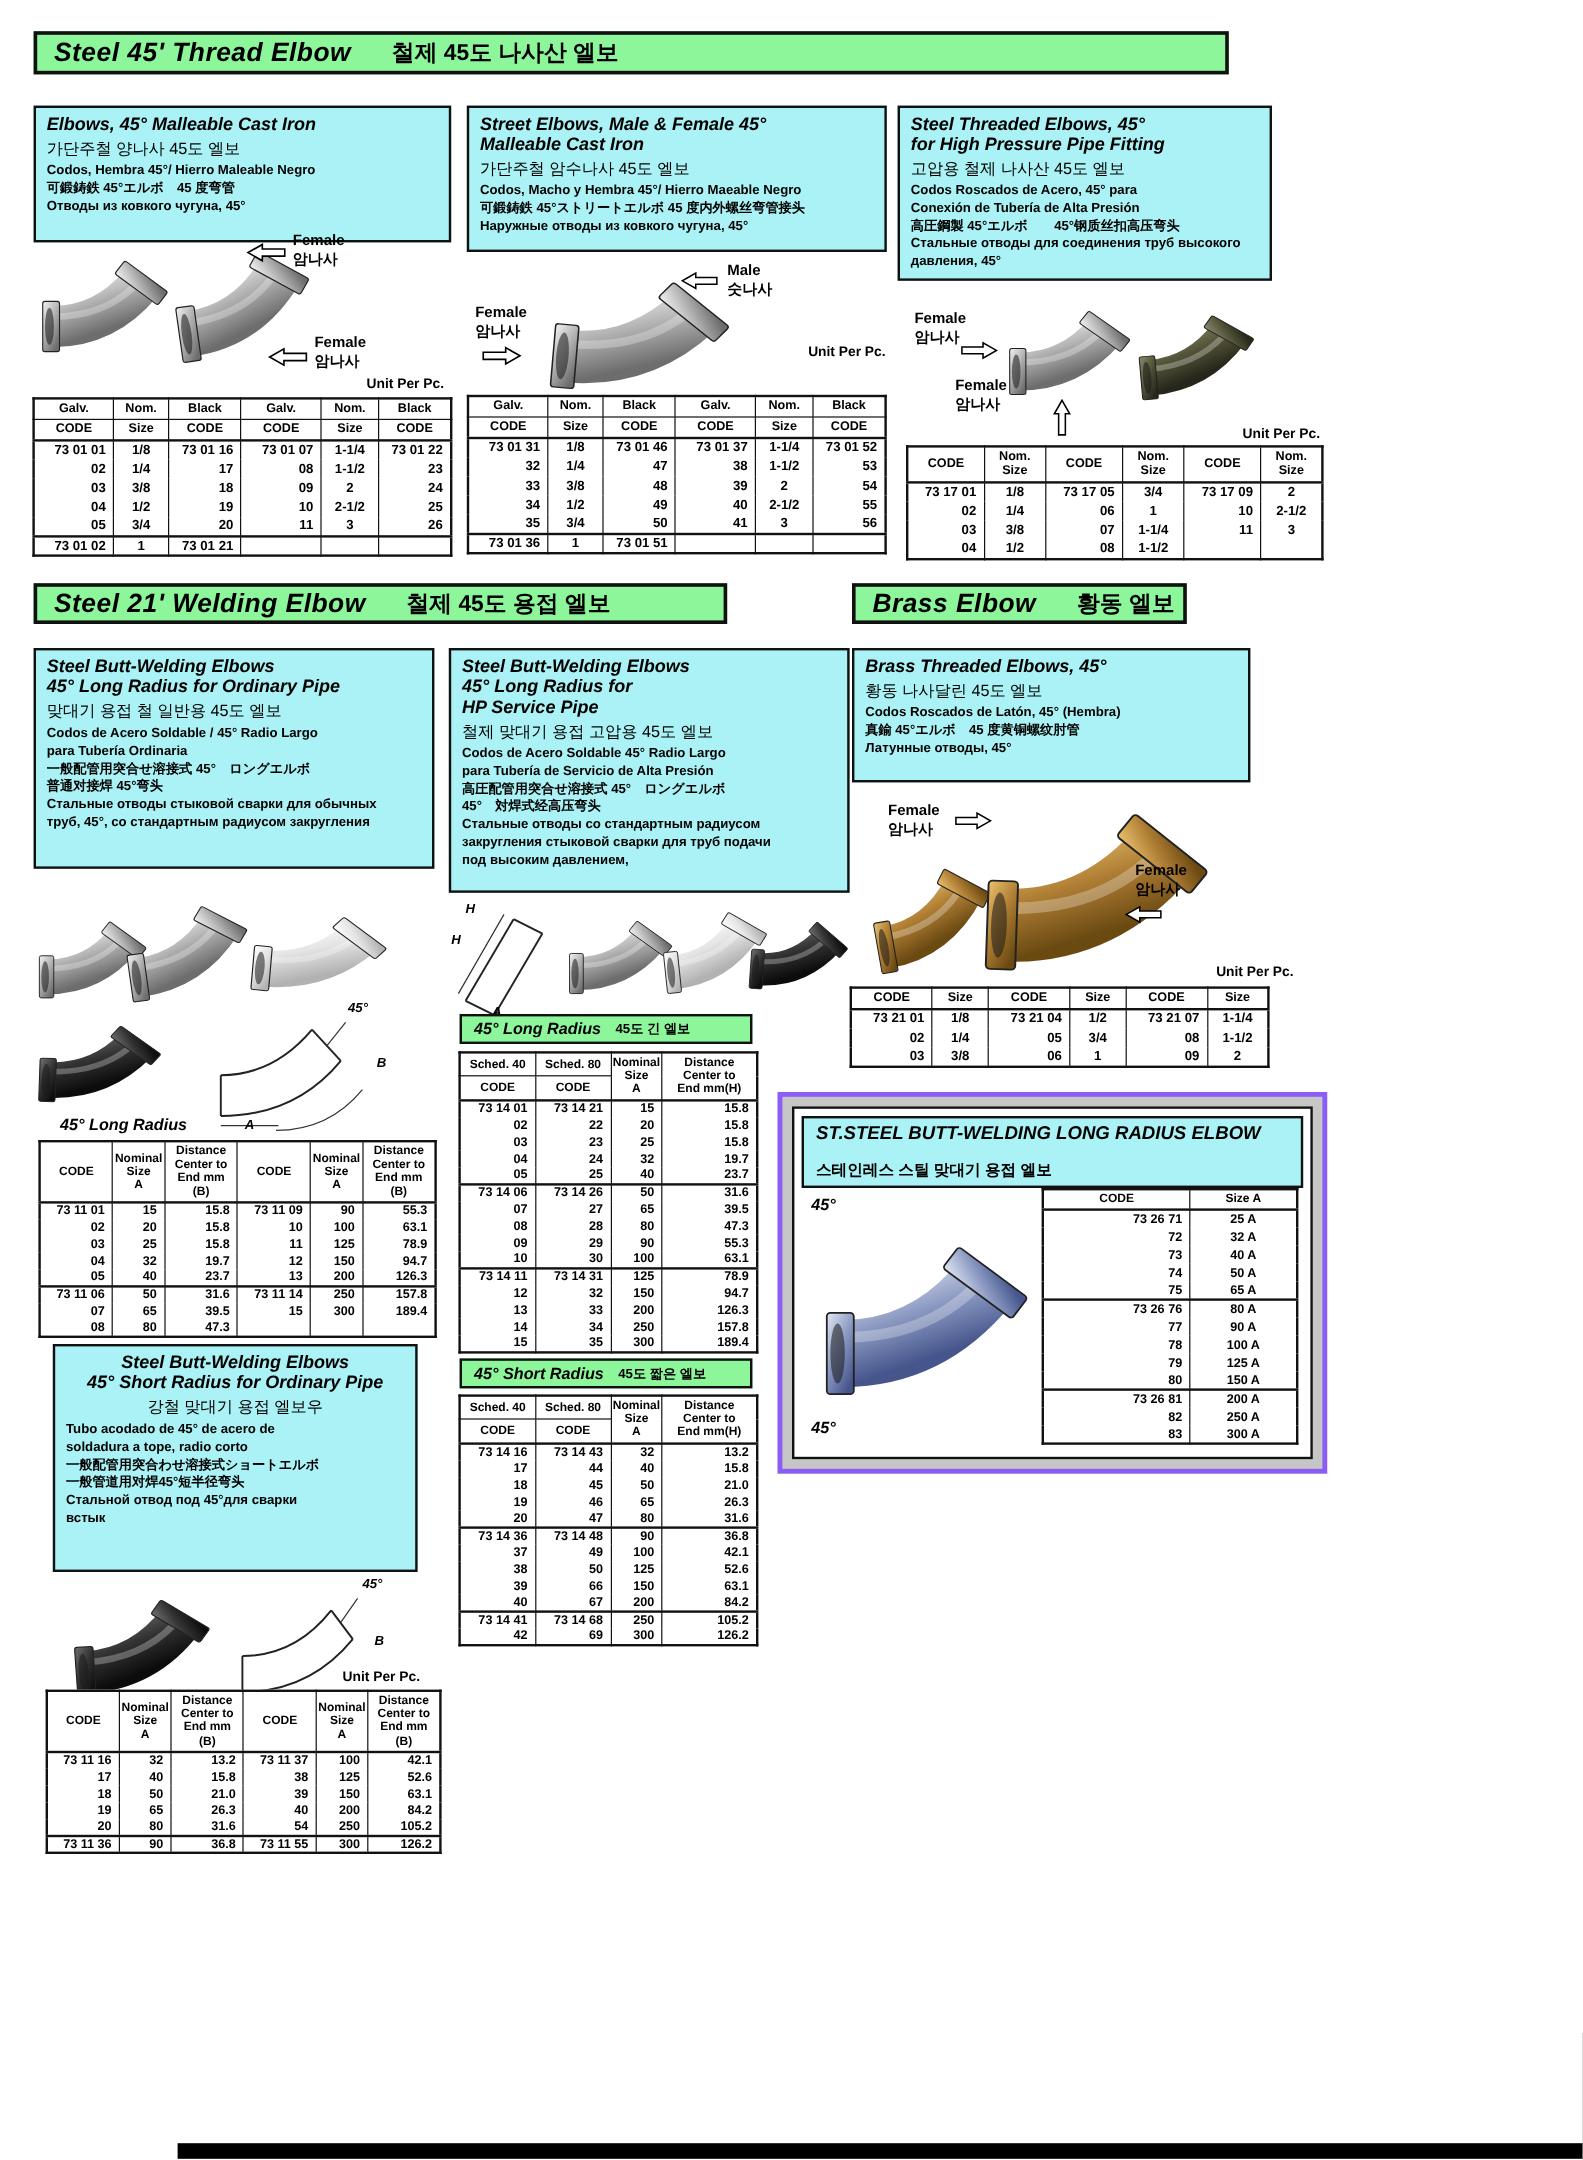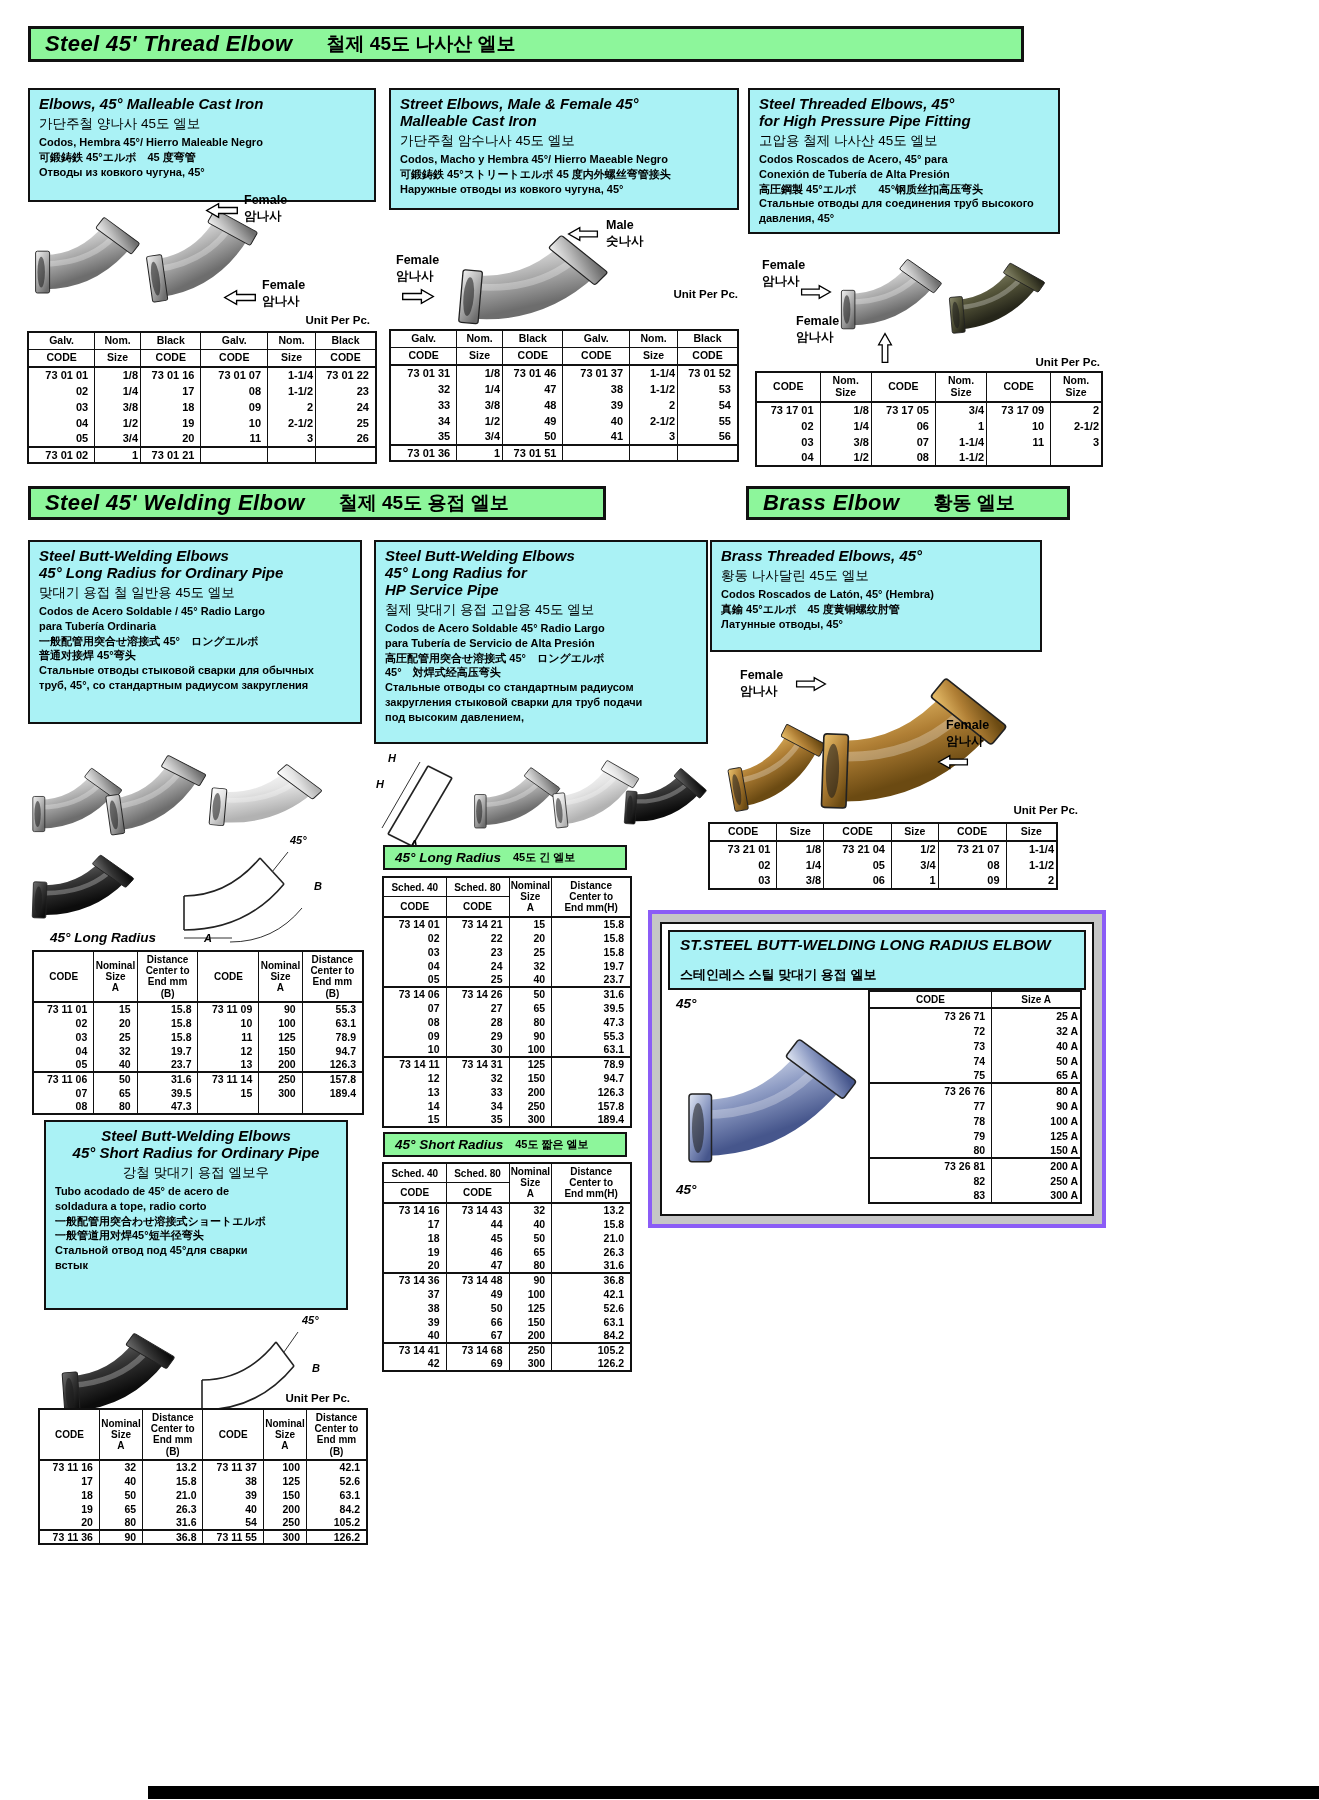--- a/index.html
+++ b/index.html
@@ -19,21 +19,21 @@
 .caption{font-style:italic;font-weight:bold;font-size:13.5px;white-space:nowrap}
 .sublabel{background:#8df69b;border:2px solid #111;display:flex;align-items:center;padding-left:10px;gap:12px}
 .sublabel .en{font-style:italic;font-weight:bold;font-size:13.5px;white-space:nowrap}
 .sublabel .kr{font-weight:bold;font-size:11px;white-space:nowrap}
 table.ctab{border-collapse:collapse;table-layout:fixed;width:100%;border:2px solid #111;background:#fff}
 .ctab th{border:1px solid #111;font-size:10px;font-weight:bold;text-align:center;white-space:pre-line;line-height:1.12;padding:2px 1px}
 .ctab thead{border-bottom:2px solid #111}
 .ctab tbody{border-top:2px solid #111}
 .ctab td{border-left:1px solid #111;border-right:1px solid #111;font-weight:bold;font-size:10.5px;height:14px;padding:0 6px;white-space:nowrap;overflow:hidden}
 .ctab .al-r{text-align:right}
-.ctab .al-c{text-align:right;padding:0 2px}
+.ctab .al-c{text-align:center;padding:0 2px}
 .tbig .ctab td{font-size:11px;height:16px}
 .tbig .ctab th{font-size:10.5px}
 .tmed .ctab td{height:15px}
 .elbow svg,.arrow svg{display:block;width:100%;height:100%}
 .sketch .sk{fill:none;stroke:#222;stroke-width:1.6}
 .sketch .skt{fill:none;stroke:#333;stroke-width:1}
 .sklbl{position:absolute;font-weight:bold;font-style:italic;font-size:11px}
 .ssbox{background:#c6c6c6;border:4px solid #8b5cf6;padding:8px}
 .ssinner{position:relative;width:100%;height:100%;background:#fff;border:2px solid #111}
 .sstitle{position:absolute;left:6px;top:6px;right:6px;background:#aaf2f5;border:2px solid #111;padding:4px 10px}
@@ -450,24 +450,24 @@
             <td class="al-r">08</td>
             <td class="al-c">1-1/2</td>
             <td class="al-r"></td>
             <td class="al-c"></td>
           </tr>
         </tbody>
       </table>
     </div>
 
   <div class="banner abs" style="left:28px;top:486px;width:578px;height:34px">
-    <span class="en">Steel 45' Welding Elbow</span>
+    <span class="en">Steel 21' Welding Elbow</span>
     <span class="kr">철제 45도  용접  엘보</span>
   </div>
-  <div class="banner abs" style="left:746px;top:486px;width:324px;height:34px">
+  <div class="banner abs" style="left:710px;top:486px;width:279px;height:34px">
     <span class="en">Brass Elbow</span>
     <span class="kr">황동 엘보</span>
   </div>
 
   <div class="infobox abs" style="left:28px;top:540px;width:334px;height:184px">
     <div class="t1">Steel Butt-Welding Elbows</div>
     <div class="t1">45° Long Radius for Ordinary Pipe</div>
     <div class="kr">맞대기 용접 철 일반용 45도 엘보</div>
     <div>
         <div class="ln">Codos de Acero Soldable / 45° Radio Largo</div>

